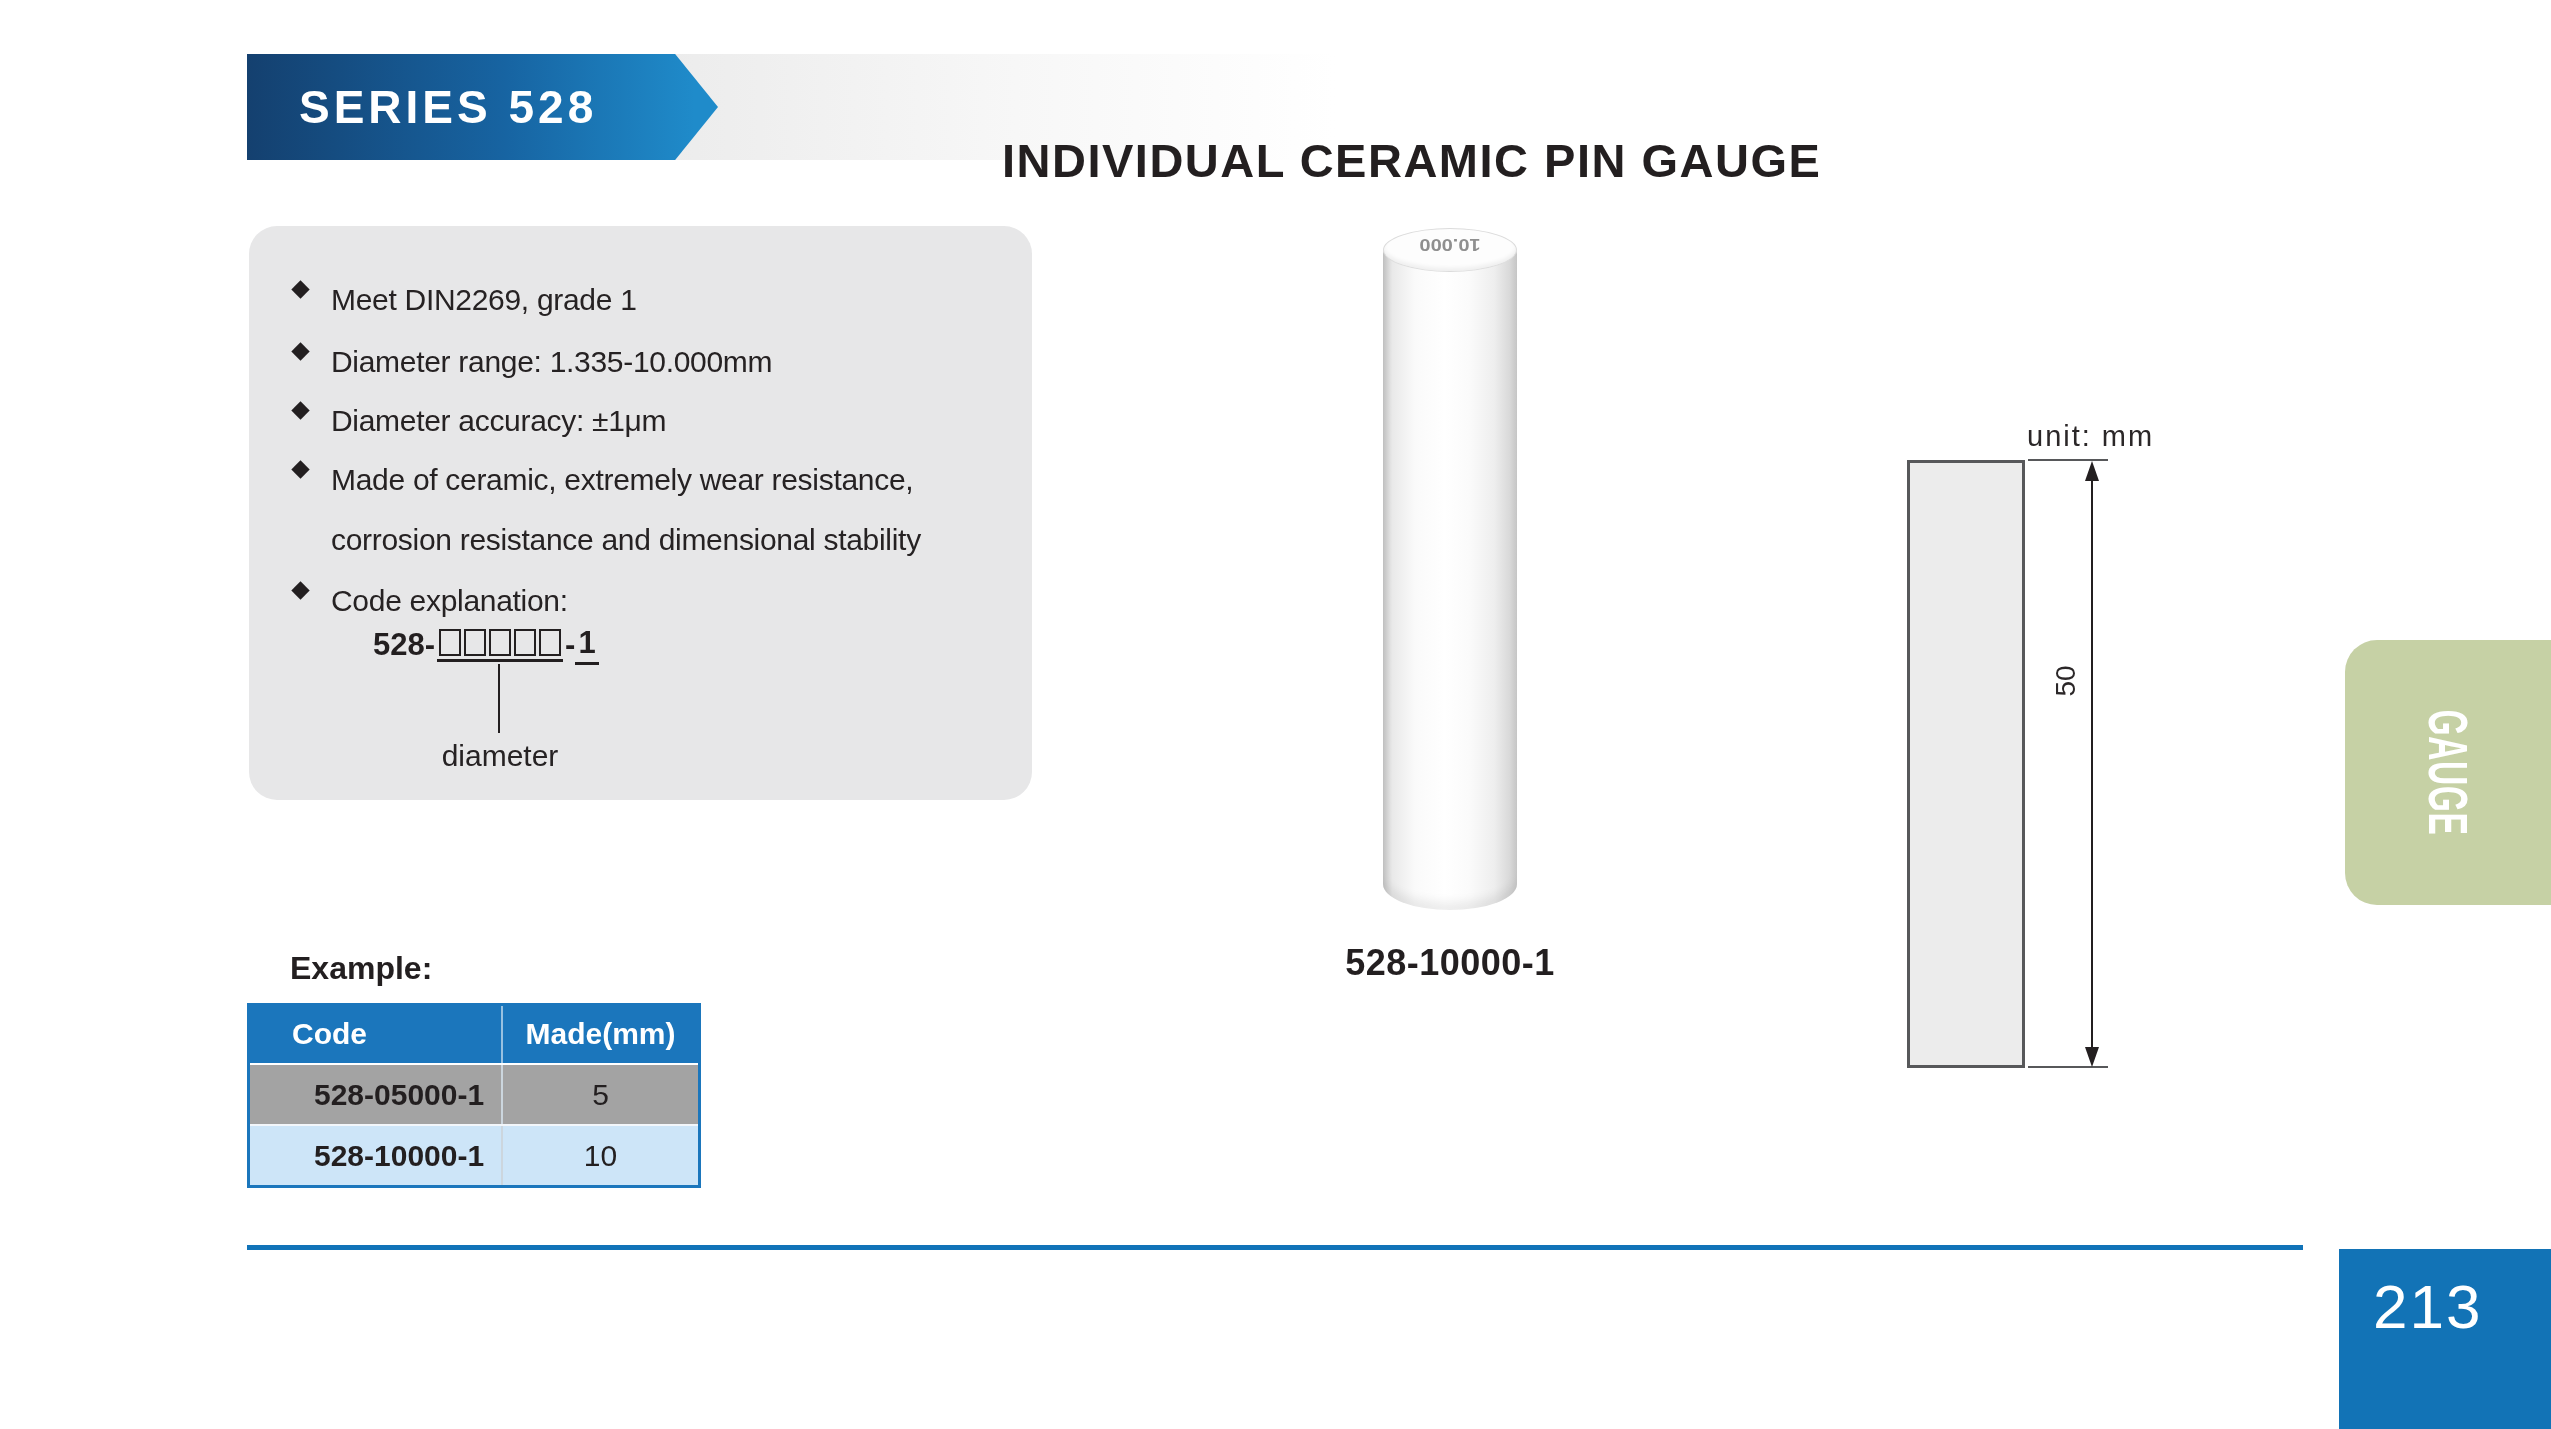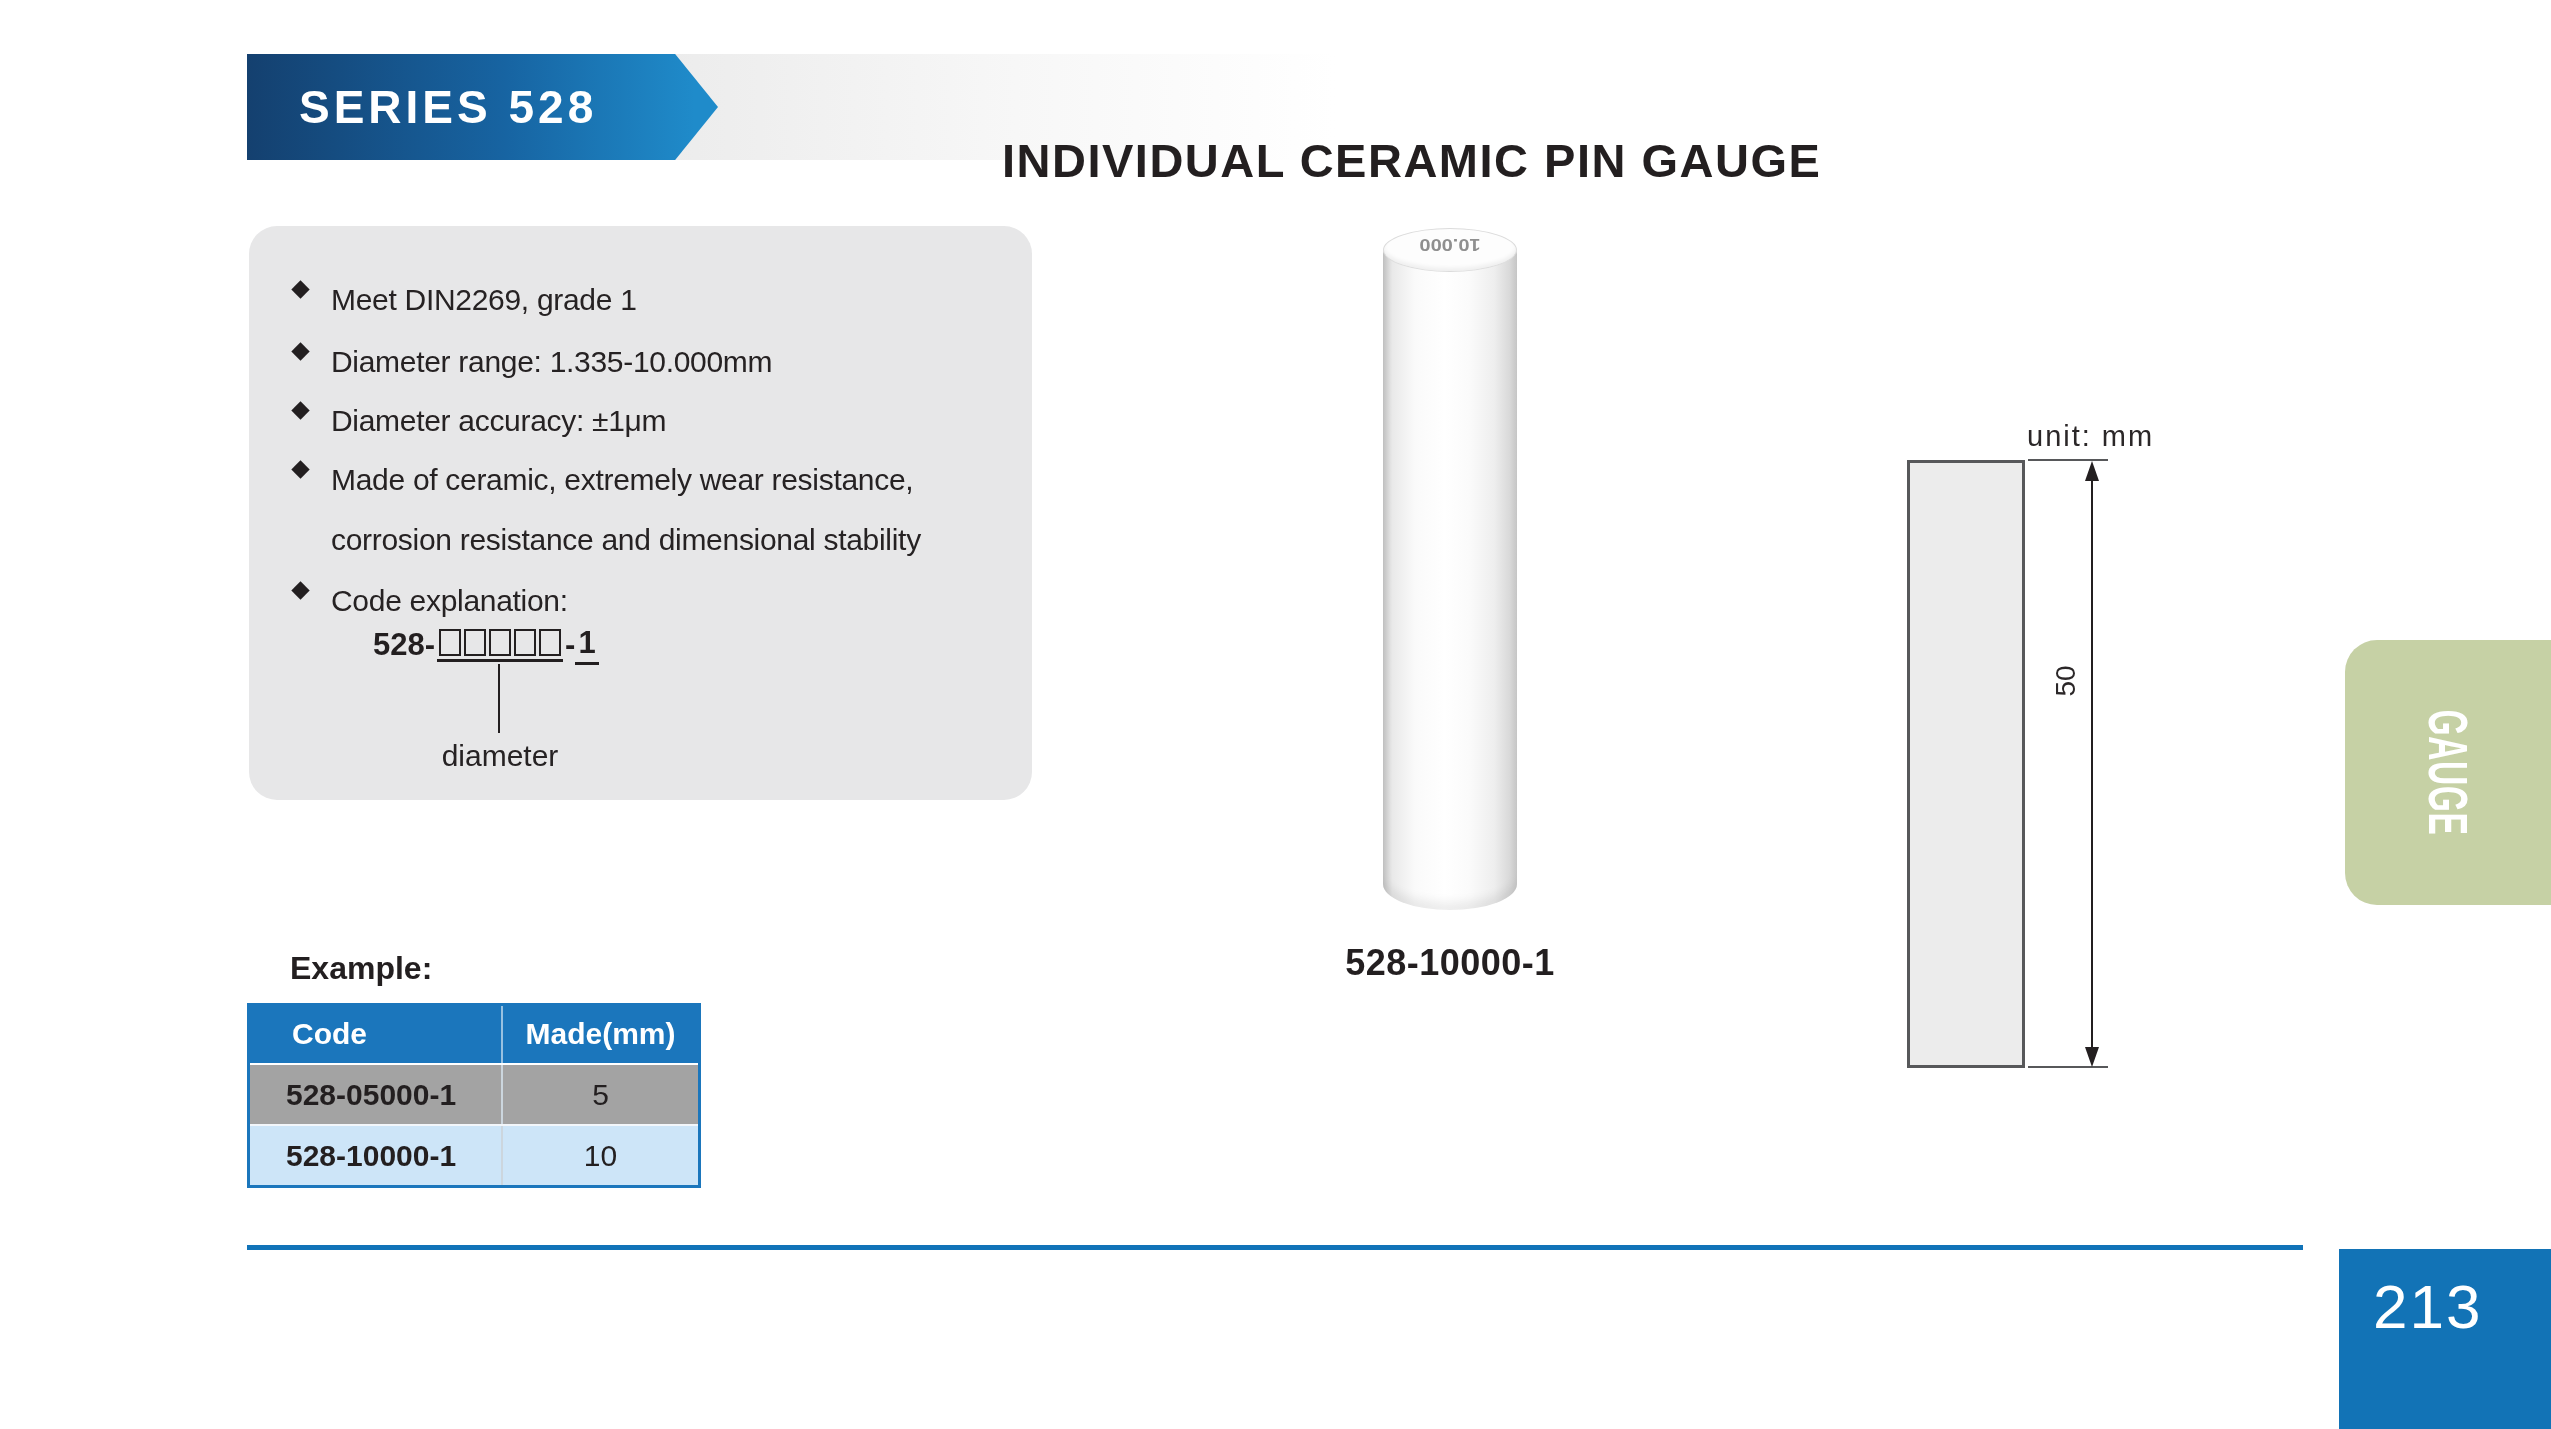--- a/index.html
+++ b/index.html
@@ -129,21 +129,21 @@
   .col-code{ width:253px; box-sizing:border-box; }
   .col-size{ flex:1; box-sizing:border-box; }
   .t-header .col-code{
     color:#ffffff; font-weight:bold; font-size:30px; line-height:55px;
     padding-left:42px; border-right:2px solid rgba(255,255,255,0.55);
   }
   .t-header .col-size{
     color:#ffffff; font-weight:bold; font-size:30px; line-height:55px; text-align:center;
   }
   .t-row .col-code{
-    font-weight:bold; font-size:30px; line-height:59px; padding-left:36px;
+    font-weight:bold; font-size:30px; line-height:59px; padding-left:64px;
     border-right:2px solid #ccd6de; color:#231f20;
   }
   .t-row .col-size{ font-size:30px; line-height:59px; text-align:center; color:#231f20; }
   
   .side-tab{
     position:absolute; left:2345px; top:640px; width:206px; height:265px;
     background:#c6d1a5; border-radius:32px 0 0 32px;
     display:flex; align-items:center; justify-content:center;
   }
   .side-tab-text{

